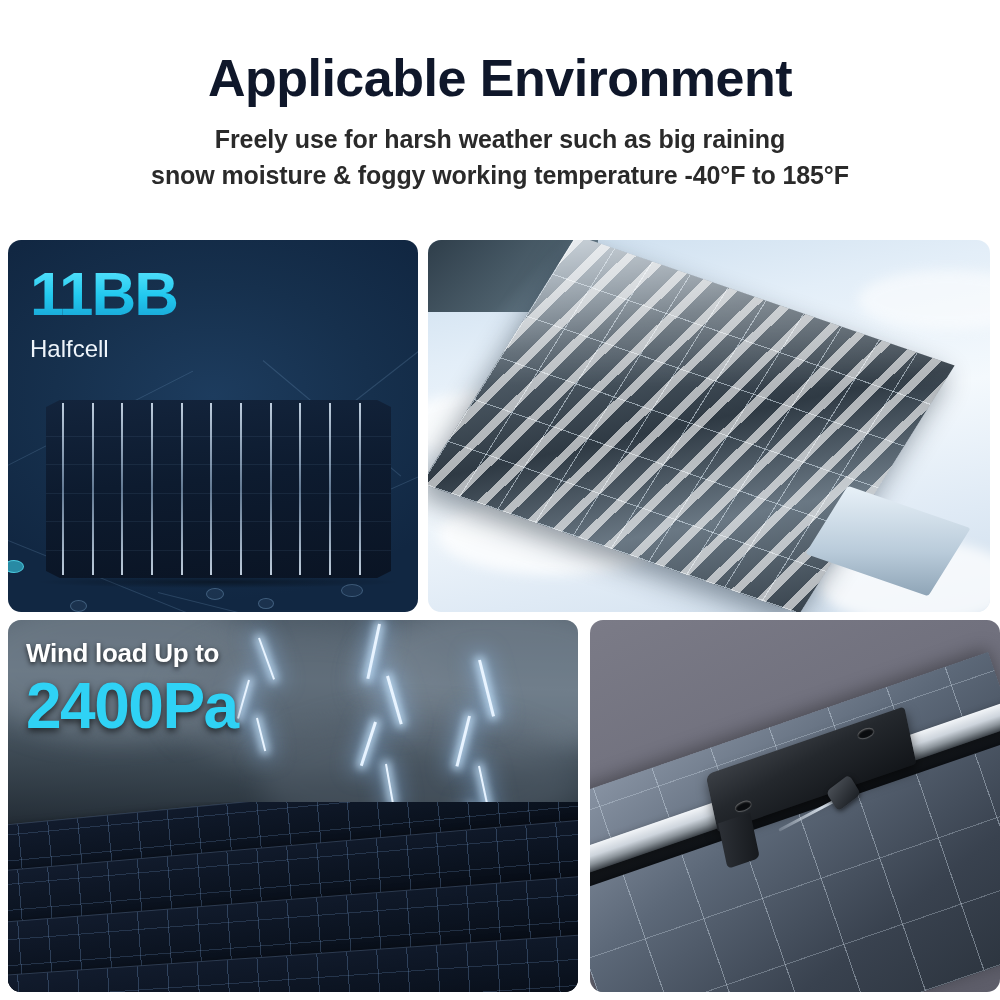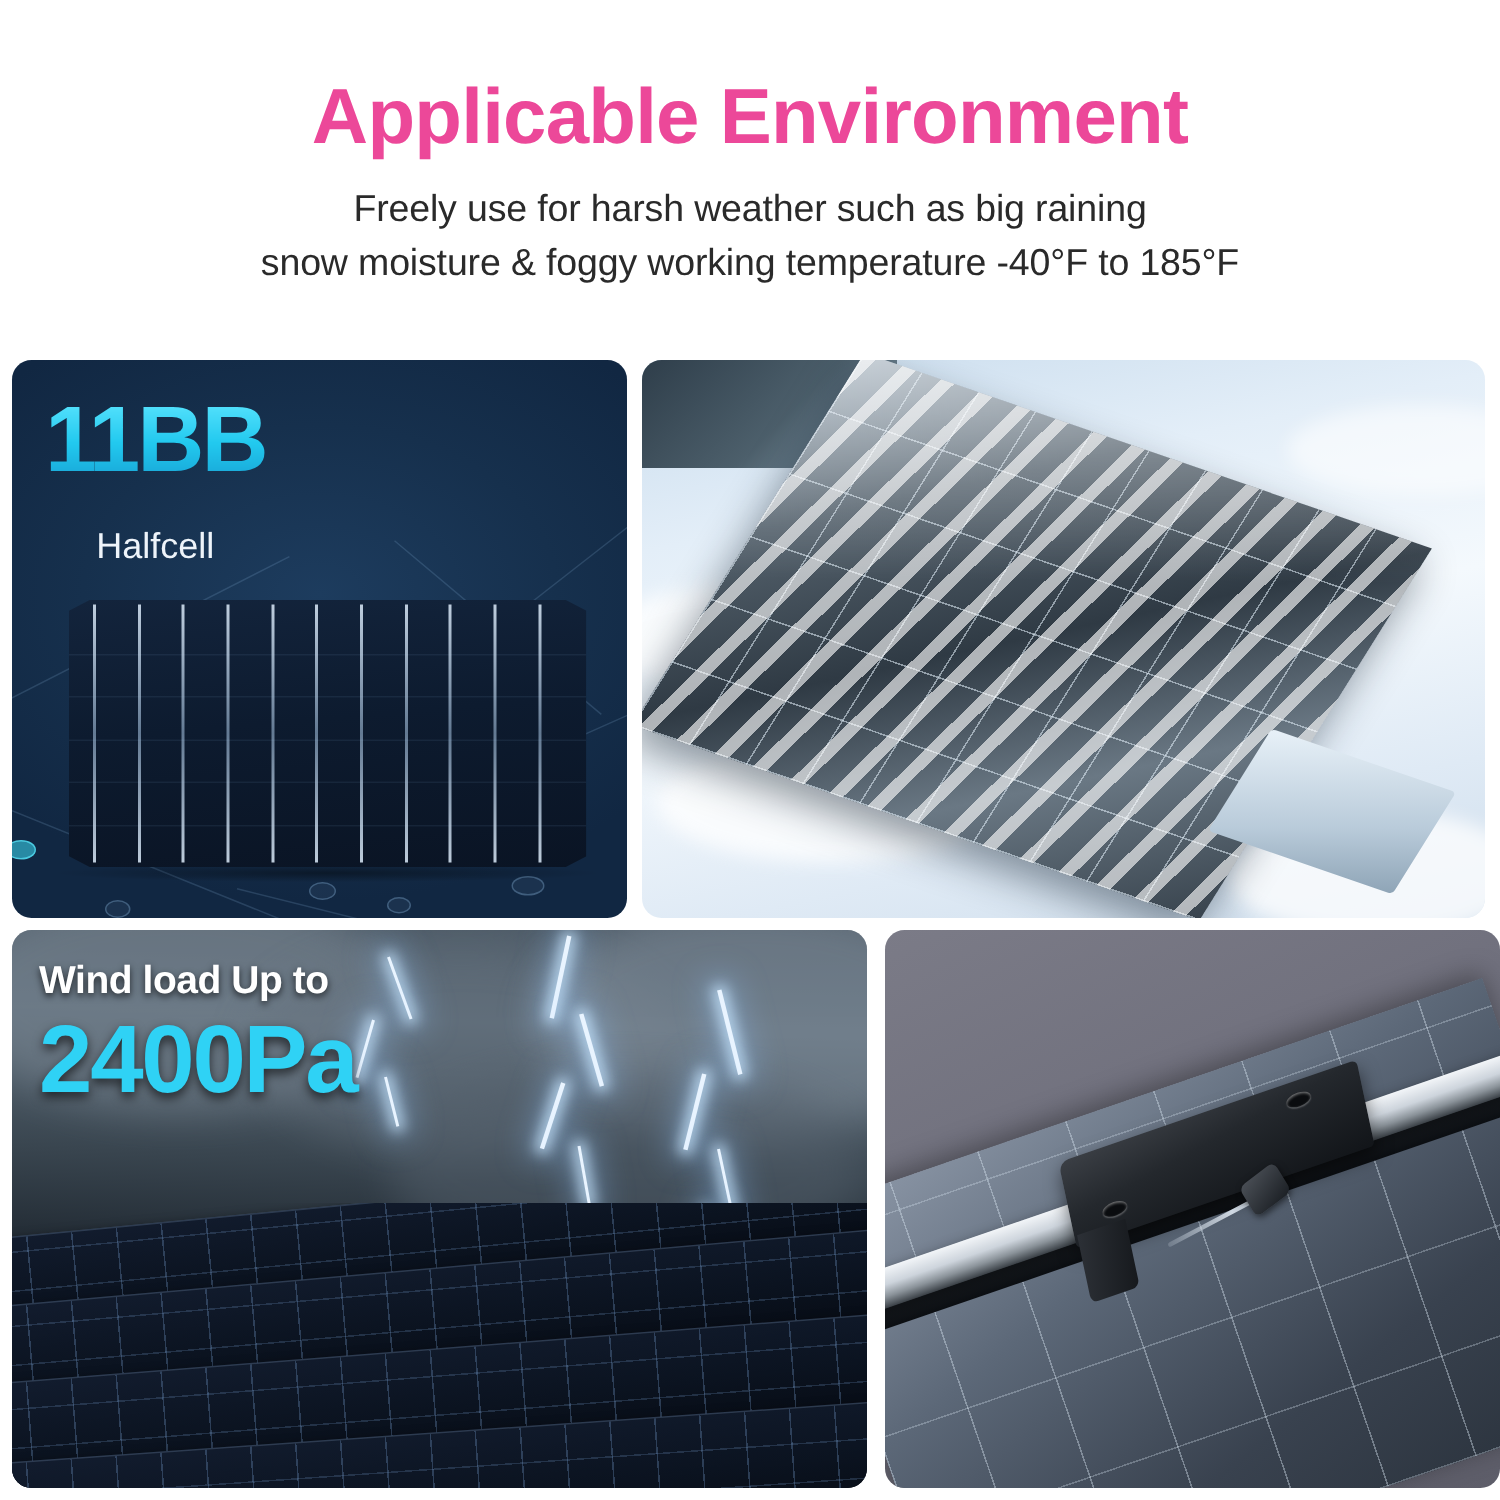--- a/index.html
+++ b/index.html
@@ -23,28 +23,28 @@
     width: 1000px;
     height: 232px;
     text-align: center;
   }
   #page-title {
     margin: 0;
     padding-top: 50px;
     font-size: 52px;
     font-weight: bold;
     letter-spacing: -0.5px;
-    color: #ec4899;
+    color: #0f172a;
     line-height: 1.08;
   }
   .subtitle-line {
     font-size: 25px;
     color: #2a2a2a;
     line-height: 1.42;
-    font-weight: 400;
+    font-weight: 700;
     letter-spacing: -0.1px;
   }
   #subtitle-block { margin-top: 16px; }
 
   
   .panel {
     position: absolute;
     border-radius: 13px;
     overflow: hidden;
   }
@@ -91,23 +91,22 @@
     background: linear-gradient(180deg, #5fe6ff 0%, #22c9ef 52%, #169fd2 100%);
     -webkit-background-clip: text;
     background-clip: text;
     color: transparent;
     letter-spacing: -2px;
   }
   #cap-halfcell .cap-small {
     color: #eef4fa;
     font-weight: 400;
     font-size: 24px;
-    margin-top: 28px;
+    margin-top: 12px;
     letter-spacing: 0;
-    text-align: center;
   }
   
   #solar-cell {
     position: absolute;
     left: 38px; top: 160px;
     width: 345px; height: 178px;
     background: linear-gradient(175deg, #13243c 0%, #0d1b2f 45%, #0a1424 100%);
     clip-path: polygon(4% 0%, 96% 0%, 100% 4%, 100% 96%, 96% 100%, 4% 100%, 0% 96%, 0% 4%);
     box-shadow: 0 6px 14px rgba(0,0,0,0.45);
   }

